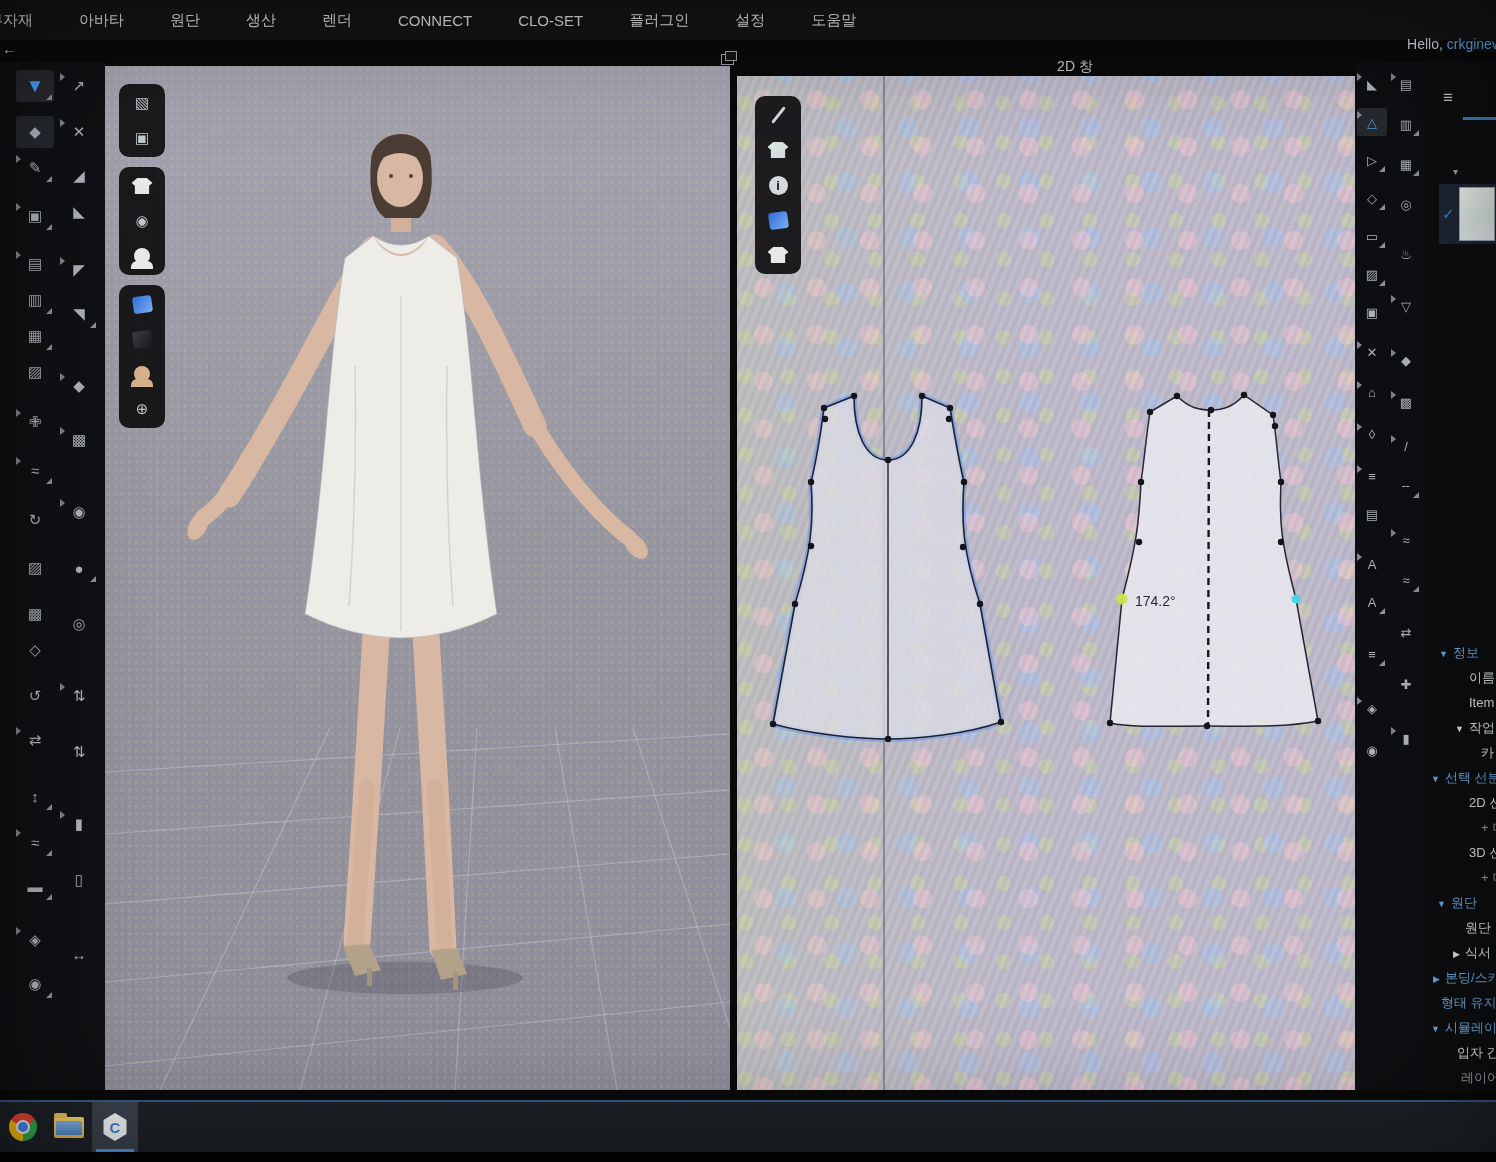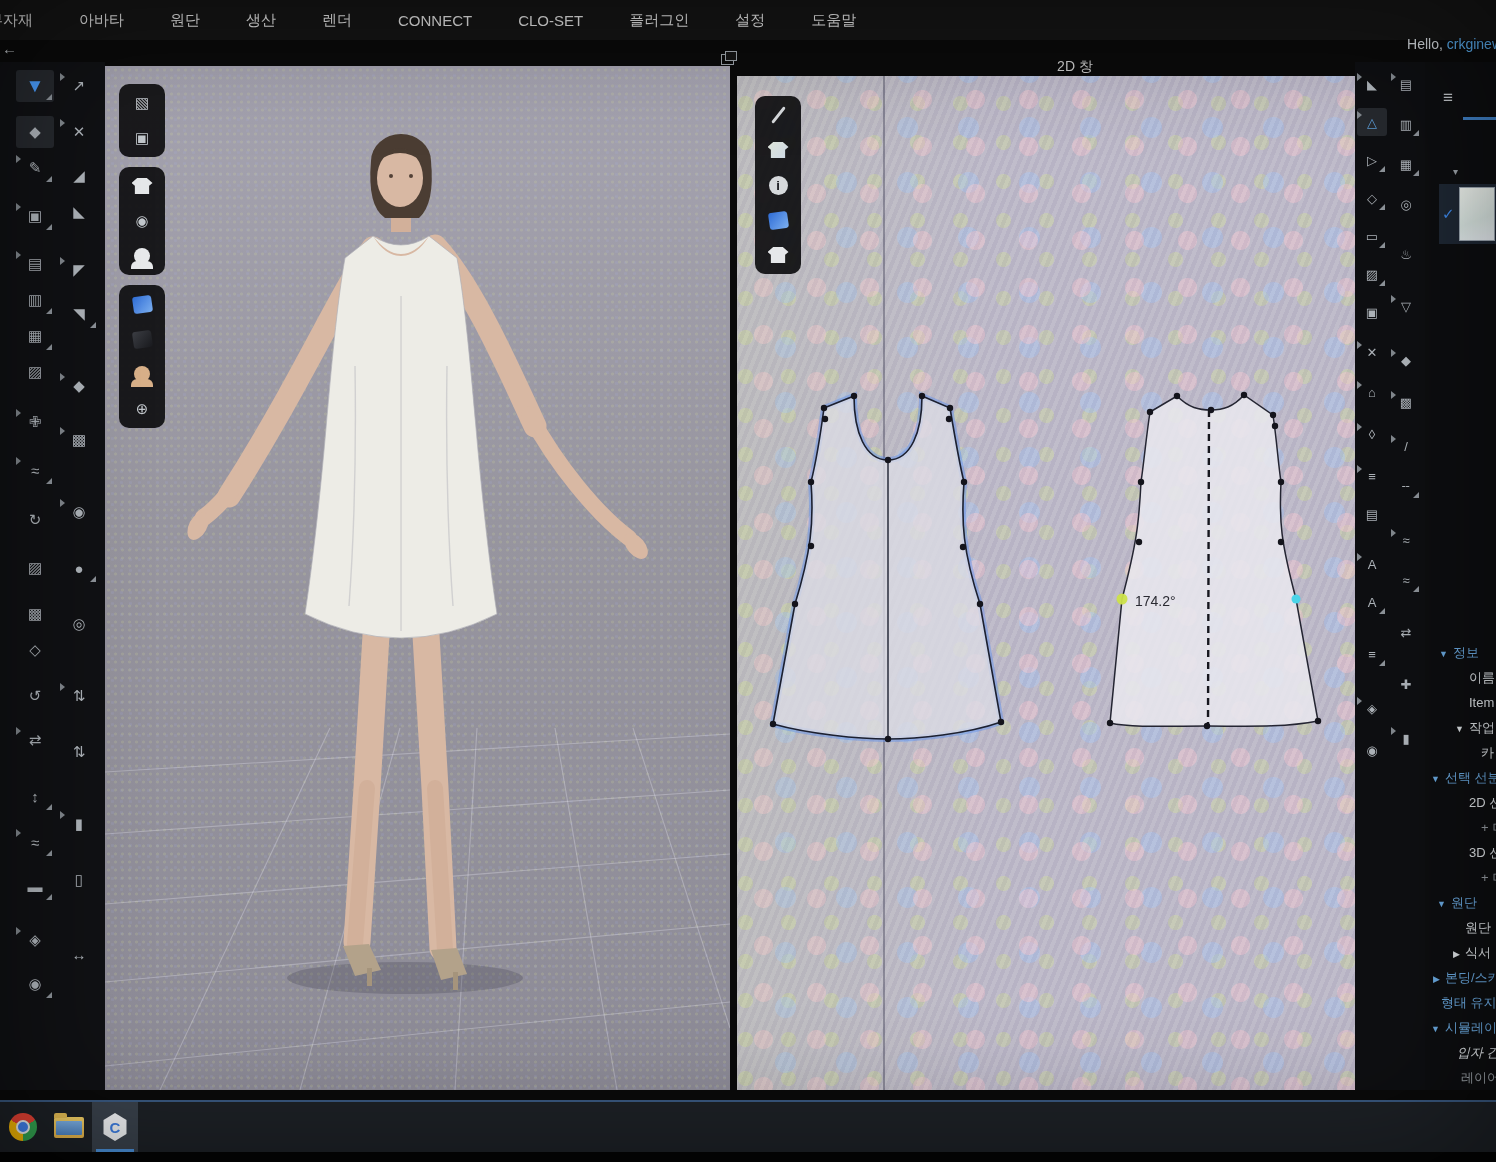--- a/index.html
+++ b/index.html
@@ -539,21 +539,21 @@
         <div class="trow c-white" style="padding-left: 44px;"><span>2D 선</span></div>
         <div class="trow c-gray" style="padding-left: 56px;"><span>+ 더</span></div>
         <div class="trow c-white" style="padding-left: 44px;"><span>3D 선</span></div>
         <div class="trow c-gray" style="padding-left: 56px;"><span>+ 더</span></div>
         <div class="trow c-blue" style="padding-left: 12px;"><span class="arr">▼</span><span>원단</span></div>
         <div class="trow c-white" style="padding-left: 40px;"><span>원단</span></div>
         <div class="trow c-white" style="padding-left: 28px;"><span class="arr">▶</span><span>식서</span></div>
         <div class="trow c-blue" style="padding-left: 8px;"><span class="arr">▶</span><span>본딩/스카</span></div>
         <div class="trow c-blue" style="padding-left: 16px;"><span>형태 유지</span></div>
         <div class="trow c-blue" style="padding-left: 6px;"><span class="arr">▼</span><span>시뮬레이션</span></div>
-        <div class="trow c-white" style="padding-left: 32px; font-style: italic;"><span>입자 간</span></div>
+        <div class="trow c-white" style="padding-left: 32px;"><span>입자 간</span></div>
         <div class="trow c-gray" style="padding-left: 36px;"><span>레이어</span></div>
       </div>
   </div>
 
   <div class="gapline"></div>
 
   <div class="taskbar" id="taskbar">
       <div class="task-btn">
         <span class="chrome"></span>
       </div>

